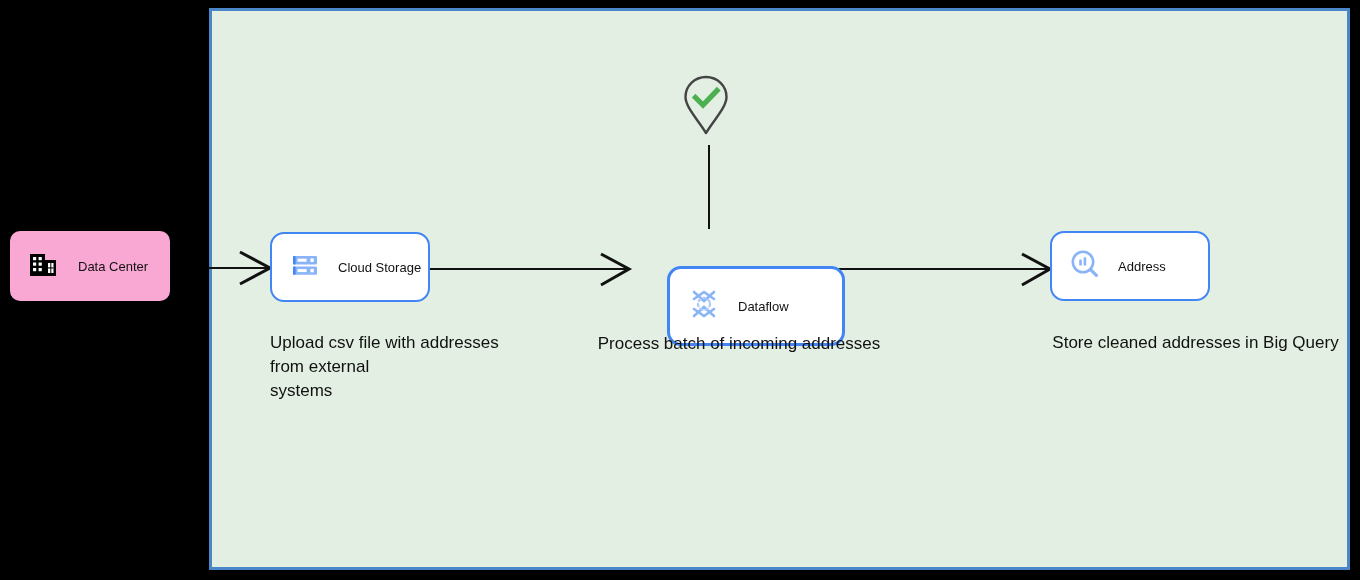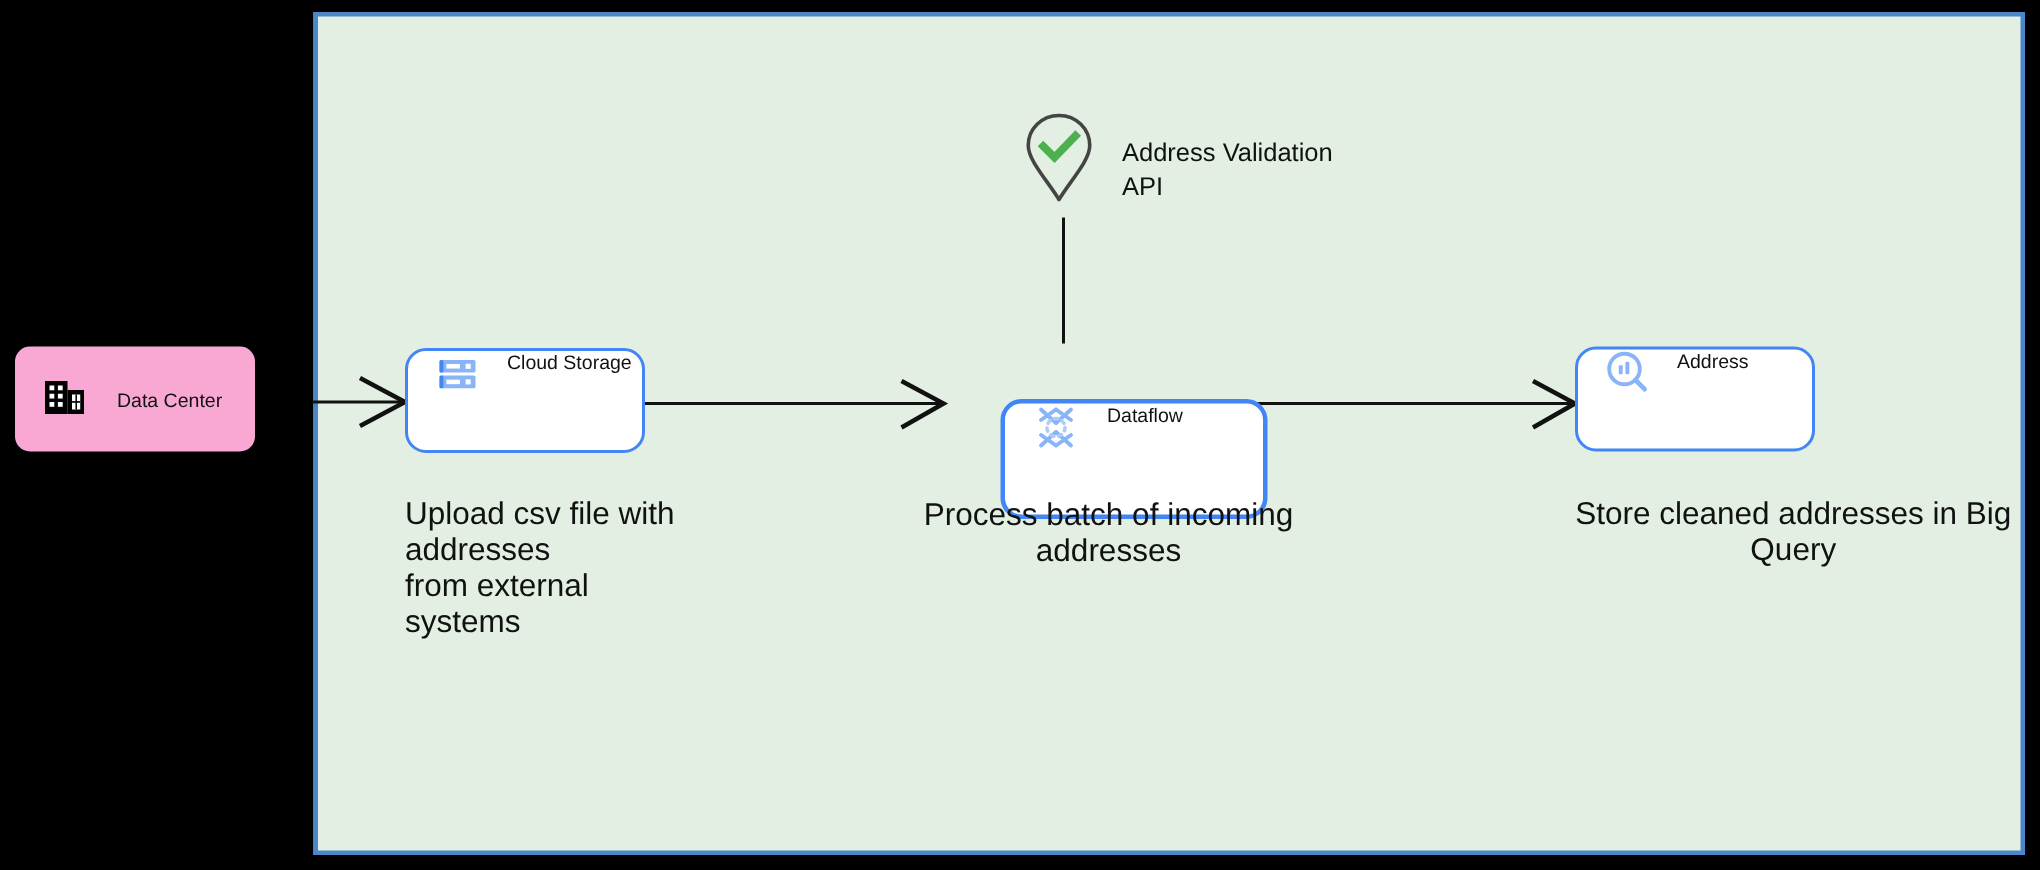--- a/index.html
+++ b/index.html
@@ -49,21 +49,21 @@
     white-space: nowrap;
   }
 
   
   .gcp-node {
     position: absolute;
     background: #ffffff;
     border: 2px solid #4285f4;
     border-radius: 14px;
     display: flex;
-    align-items: flex-start;
+    align-items: center;
     box-sizing: border-box;
     padding-left: 18px;
   }
   .gcp-node .node-label {
     font-size: 13px;
     color: #111111;
     margin-left: 18px;
     white-space: nowrap;
   }
 
@@ -101,21 +101,21 @@
     line-height: 23px;
     color: #111111;
     margin-left: 18px;
     margin-top: 16px;
     white-space: pre-line;
   }
 
   
   .caption {
     position: absolute;
-    font-size: 21px;
+    font-size: 17px;
     line-height: 24px;
     color: #111111;
     white-space: pre-line;
   }
   #caption-upload {
     left: 270px;
     top: 331px;
     width: 250px;
     text-align: left;
   }
@@ -251,21 +251,19 @@
   <span class="node-label">Address</span>
 </div>
 
 <div id="address-validation-group">
   <span class="icon">
     <svg width="48" height="62" viewBox="0 0 48 62" xmlns="http://www.w3.org/2000/svg">
       <path d="M24 3 C12.4 3 3.5 12 3.5 23 C3.5 33 16 46 24 59 C32 46 44.5 33 44.5 23 C44.5 12 35.6 3 24 3 Z" fill="none" stroke="#444444" stroke-width="2.4" stroke-linejoin="round"></path>
       <polyline points="13.5,23.5 21,31 35,16.5" fill="none" stroke="#4caf50" stroke-width="5.2" stroke-linecap="square" stroke-linejoin="miter"></polyline>
     </svg>
   </span>
-  <span id="address-validation-label">Address Validation
-API</span>
 </div>
 
 <div class="caption" id="caption-upload">Upload csv file with addresses
 from external
 systems</div>
 <div class="caption" id="caption-process">Process batch of incoming addresses</div>
 <div class="caption" id="caption-store">Store cleaned addresses in Big Query</div>
 
 </body></html>

